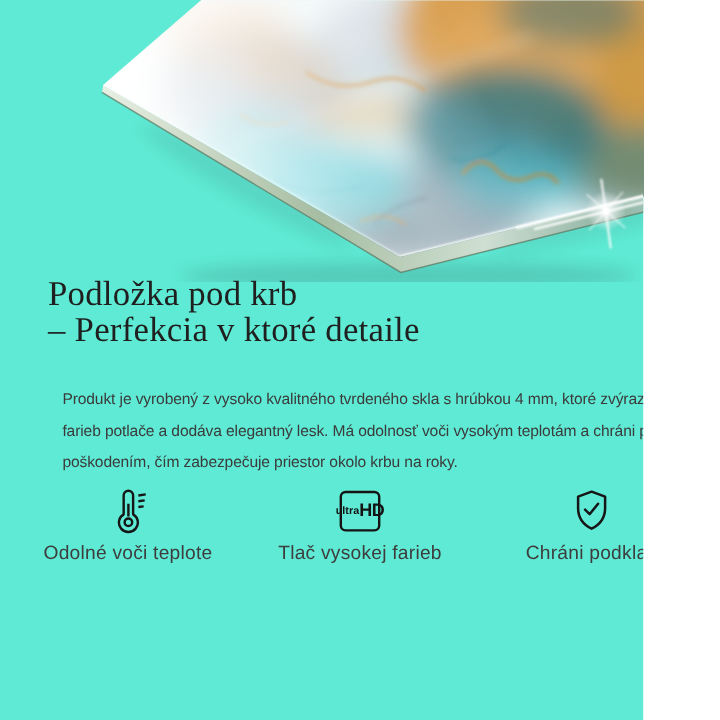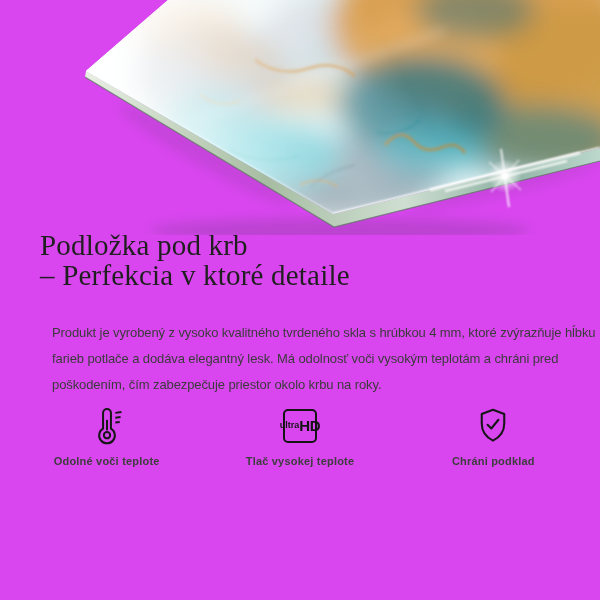--- a/index.html
+++ b/index.html
@@ -1,17 +1,17 @@
 <!DOCTYPE html>
 <html><head>
 <meta charset="utf-8">
 <style>
   html,body{margin:0;padding:0;background:#fff;}
   .stage{
-    position:relative;width:600px;height:600px;background:#d946ef;overflow:hidden;
+    position:relative;width:536px;height:600px;background:#5eead4;overflow:hidden;
     font-family:"Liberation Sans","DejaVu Sans",sans-serif;
   }
   
   .hero{position:absolute;left:0;top:0;width:600px;height:235px;}
   
   .heading{
     position:absolute;left:40px;top:231px;
     font-family:"Liberation Serif","DejaVu Serif",serif;
     font-size:29px;line-height:29.5px;color:#1f1f1f;font-weight:400;
     letter-spacing:0.2px;white-space:nowrap;
@@ -21,21 +21,21 @@
     position:absolute;left:52px;top:307px;width:548px;
     font-size:13px;line-height:26px;color:#3b3b3b;letter-spacing:-0.1px;
   }
   
   .features{
     position:absolute;left:10px;top:405px;width:580px;
     display:grid;grid-template-columns:repeat(3,1fr);row-gap:22px;
   }
   .feat{display:flex;flex-direction:column;align-items:center;}
   .icon-box{height:42px;display:flex;align-items:center;justify-content:center;}
-  .feat-label{margin-top:9px;font-size:11px;color:#3d3d3d;letter-spacing:0.2px;line-height:11px;font-weight:bold;}
+  .feat-label{margin-top:9px;font-size:16px;color:#3d3d3d;letter-spacing:0.2px;line-height:11px;}
   .icon-box svg{display:block;}
   
   .uhd-box{
     width:30px;height:30px;border:2.6px solid #141414;border-radius:5px;
     display:flex;flex-direction:row;align-items:center;justify-content:center;
   }
   .uhd-top{font-size:9px;font-weight:bold;line-height:9.5px;color:#141414;letter-spacing:0;}
   .uhd-bottom{font-size:15px;font-weight:bold;line-height:14px;color:#141414;letter-spacing:-0.4px;}
 </style>
 </head>
@@ -179,21 +179,21 @@
       <div class="feat-label">Odolné voči teplote</div>
     </div>
 
     <div class="feat">
       <div class="icon-box">
         <div class="uhd-box">
           <span class="uhd-top">ultra</span>
           <span class="uhd-bottom">HD</span>
         </div>
       </div>
-      <div class="feat-label">Tlač vysokej teplote</div>
+      <div class="feat-label">Tlač vysokej farieb</div>
     </div>
 
     <div class="feat">
       <div class="icon-box">
         <svg width="40" height="40" viewBox="0 0 48 48" fill="none" stroke="#161616" stroke-width="2.5" stroke-linejoin="round" stroke-linecap="round">
           <path d="M24,4.5 L37.5,9.5 V21 C37.5,31.5 31,38 24,41.5 C17,38 10.5,31.5 10.5,21 V9.5 Z"></path>
           <path d="M17.5,22.5 L22,27 L30.5,16.5"></path>
         </svg>
       </div>
       <div class="feat-label">Chráni podklad</div>

